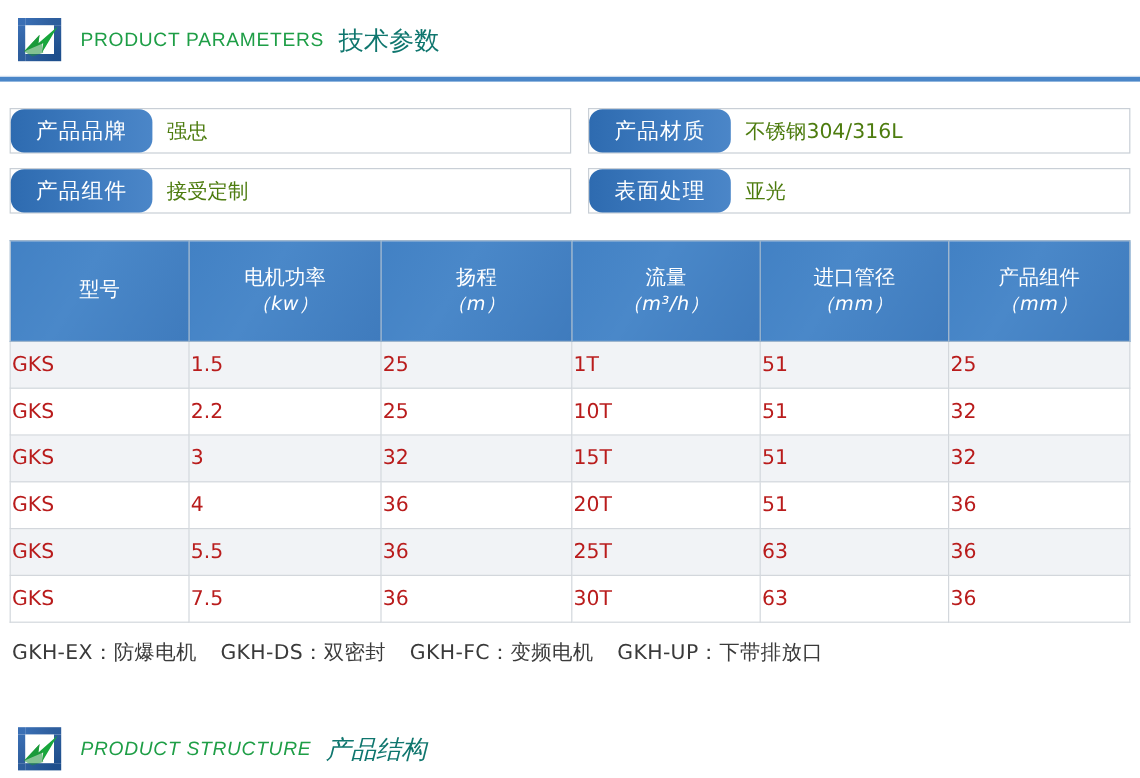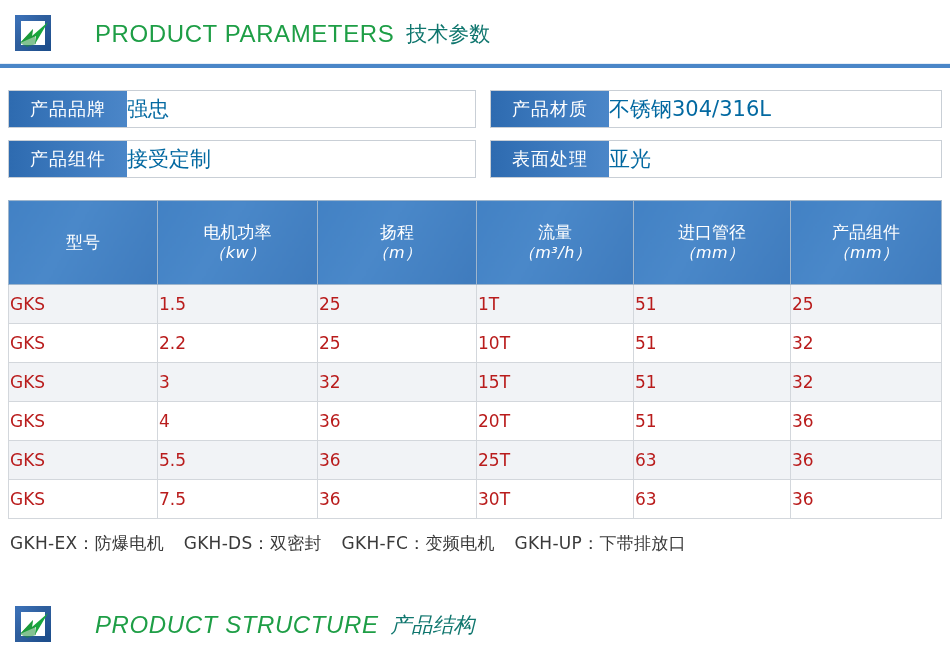--- a/index.html
+++ b/index.html
@@ -45,24 +45,23 @@
   }
   .logo-mark .bolt {
     position: absolute;
     left: 4px;
     top: 6px;
     width: 36px;
     height: 32px;
   }
   .section-title-en {
     color: #1e9e46;
-    font-size: 24px;
+    font-size: 16px;
     letter-spacing: 0.6px;
     white-space: nowrap;
-    margin-left: 28px;
   }
   .section-title-cn {
     color: #0f766e;
     font-size: 21px;
     margin-left: 12px;
     white-space: nowrap;
     font-family: "DejaVu Sans", "Liberation Sans", sans-serif;
   }
   .header-rule {
     position: absolute;
@@ -98,28 +97,29 @@
     width: 118px;
     flex: 0 0 118px;
     background: linear-gradient(to right, #2e6bb0 0%, #3f7cc0 60%, #4b86c8 100%);
     color: #ffffff;
     font-size: 18px;
     display: flex;
     align-items: center;
     justify-content: center;
     font-family: "DejaVu Sans", "Liberation Sans", sans-serif;
     letter-spacing: 1px;
+    border-radius: 11px;
   }
   .spec-value {
     flex: 1 1 auto;
     display: flex;
     align-items: center;
-    padding-left: 0;
-    font-size: 21px;
-    color: #0369a1;
+    padding-left: 12px;
+    font-size: 17px;
+    color: #4d7c0f;
     font-family: "DejaVu Sans", "Liberation Sans", sans-serif;
   }
 
   
   .param-table {
     margin: 22px 9px 0 8px;
     width: 933px;
     border-collapse: collapse;
     table-layout: fixed;
   }

